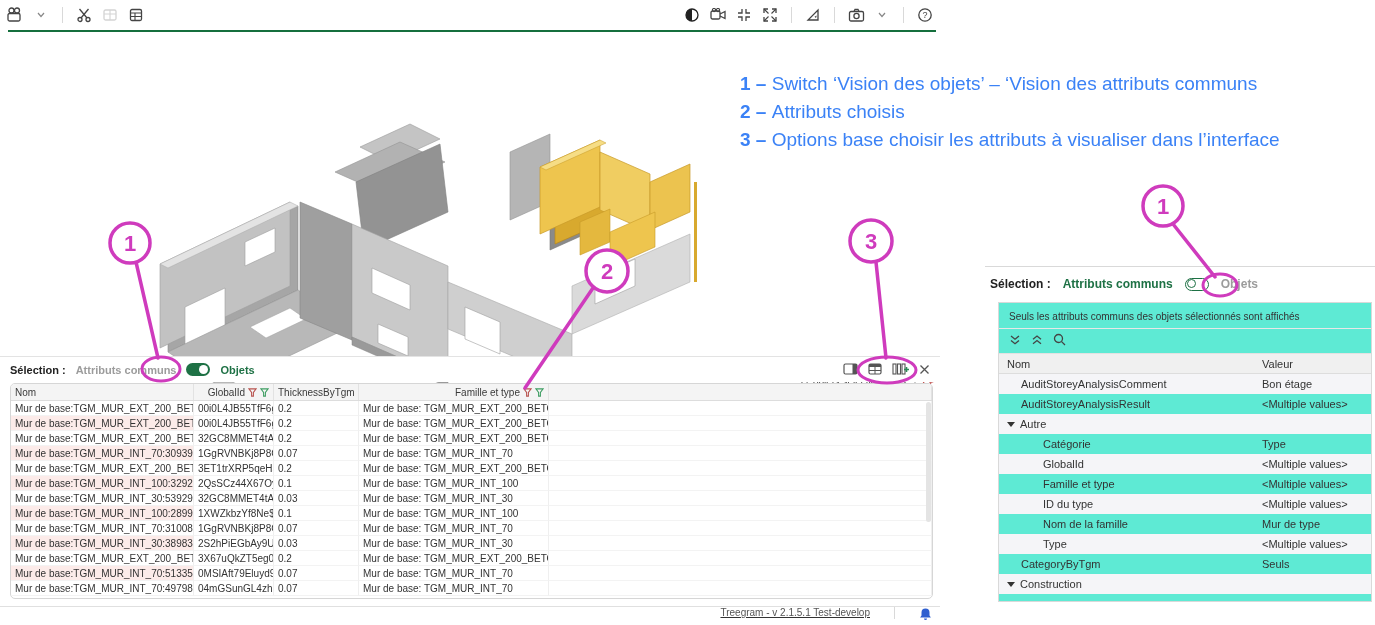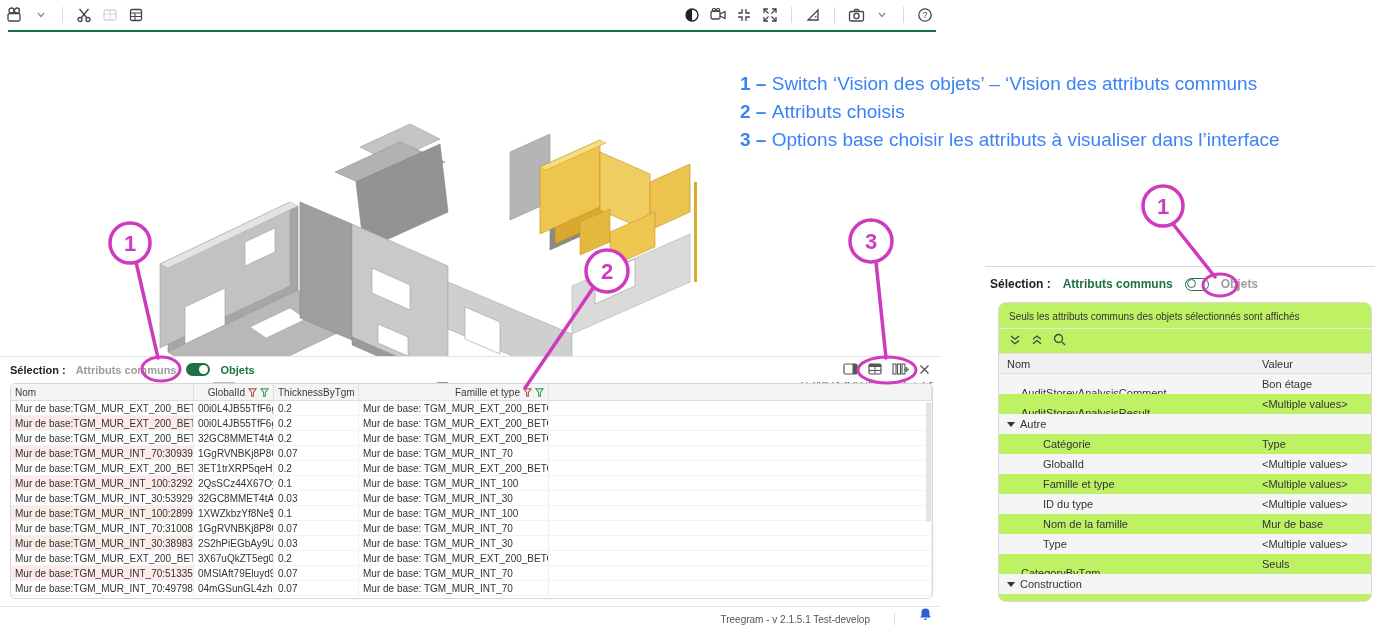--- a/index.html
+++ b/index.html
@@ -41,41 +41,41 @@
   .lt-cell { font-size:10px; line-height:15px; padding:0 4px; white-space:nowrap; overflow:hidden;
              border-right:1px solid #efefef; border-bottom:1px solid #f3f3f3; color:#333; }
   .hdr .lt-cell { line-height:17px; color:#3a3a3a; border-right:1px solid #e2e2e2; border-bottom:none;
                   display:flex; align-items:center; gap:3px; }
   .hdr .ra { justify-content:flex-end; }
   .lt-cell.pink { background:#fcebe9; }
   .lt-scroll { position:absolute; right:1px; top:18px; width:5px; height:120px; background:#e4e4e4; border-radius:3px; }
 
   
   .statusbar { position:absolute; top:606px; left:0; width:940px; height:19px;
-               border-top:1px solid #e0e0e0; display:flex; align-items:flex-end; justify-content:flex-end;
-               gap:24px; padding-right:8px; background:#fff; }
+               border-top:1px solid #e0e0e0; display:flex; align-items:flex-start; justify-content:flex-end;
+               gap:24px; padding-right:8px; background:#fff;text-decoration:underline; }
   .statusbar .ver { font-size:10px; color:#555; }
   .sb-div { width:1px; height:12px; background:#d9d9d9; }
 
   
   .rpanel-top-rule { position:absolute; top:266px; left:985px; width:390px; height:1px; background:#d9d9d9; }
   .rpanel-head { position:absolute; top:270px; left:990px; width:385px; height:28px;
                  display:flex; align-items:center; gap:12px; background:#fff; }
   .rpanel-head .sel-label { font-size:12px; }
   .rpanel-head .tab-green, .rpanel-head .tab-muted { font-size:12px; }
   .rbox { position:absolute; top:302px; left:998px; width:374px; height:300px;
-          border:1px solid #d9d9d9; border-radius:8px; background:#bef264; overflow:hidden; }
+          border:1px solid #d9d9d9; border-radius:0; background:#5eead4; overflow:hidden; }
   .rhint { font-size:10px; color:#333; padding:8px 10px 6px 10px; border-bottom:1px solid #e7e7e7; }
   .ricons { height:24px; display:flex; align-items:center; gap:10px; padding:0 10px; }
   .rtable { border-top:1px solid #e2e2e2; }
   .rt-row { display:grid; grid-template-columns:255px 1fr; height:20px; }
   .rt-row.hdr { background:#f0f0f0; border-bottom:1px solid #ddd; }
   .rt-cell { font-size:11px; line-height:20px; padding:0 8px; white-space:nowrap; overflow:hidden; color:#333; }
   .rt-row.shade { background:#f5f5f8; }
-  .rt-name.lv1 { padding-left:22px;margin-top:9px; }
+  .rt-name.lv1 { padding-left:22px; }
   .rt-name.lv2 { padding-left:44px; }
   .rt-name.grp { padding-left:8px; font-weight:normal; }
   .caret { display:inline-block; width:0; height:0; border-left:4px solid transparent; border-right:4px solid transparent;
            border-top:5px solid #333; margin-right:5px; position:relative; top:-1px; }
 
   
   .notes { position:absolute; top:70px; left:740px; width:635px; font-size:19px; color:#3b82f6; line-height:28px; }
   .note-num { font-weight:bold; }
   .overlay { position:absolute; top:0; left:0; width:1375px; height:625px; pointer-events:none; z-index:60; }
 </style>
@@ -464,21 +464,21 @@
         <div class="rt-row">
           <div class="rt-cell rt-name lv2">Famille et type</div>
           <div class="rt-cell">&lt;Multiple values&gt;</div>
         </div>
         <div class="rt-row shade">
           <div class="rt-cell rt-name lv2">ID du type</div>
           <div class="rt-cell">&lt;Multiple values&gt;</div>
         </div>
         <div class="rt-row">
           <div class="rt-cell rt-name lv2">Nom de la famille</div>
-          <div class="rt-cell">Mur de base</div>
+          <div class="rt-cell">Mur de type</div>
         </div>
         <div class="rt-row shade">
           <div class="rt-cell rt-name lv2">Type</div>
           <div class="rt-cell">&lt;Multiple values&gt;</div>
         </div>
         <div class="rt-row">
           <div class="rt-cell rt-name lv1">CategoryByTgm</div>
           <div class="rt-cell">Seuls</div>
         </div>
         <div class="rt-row shade">

